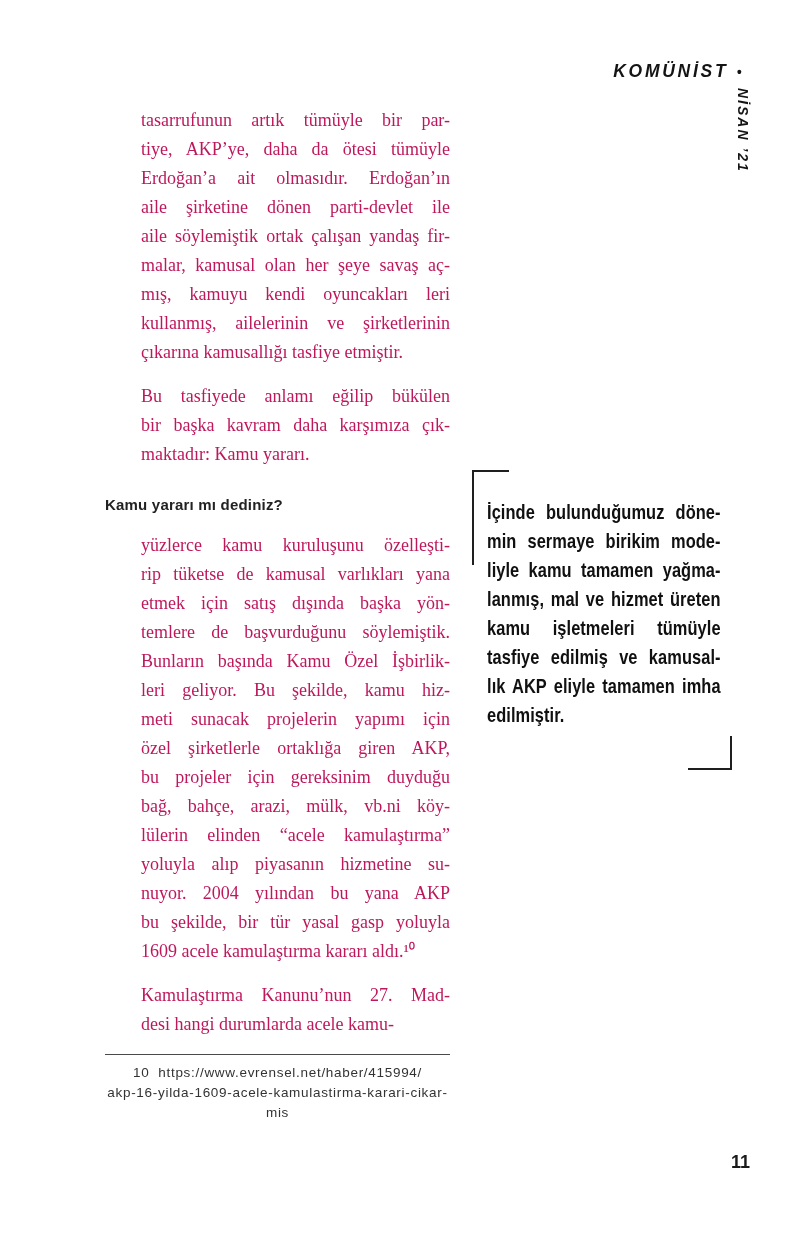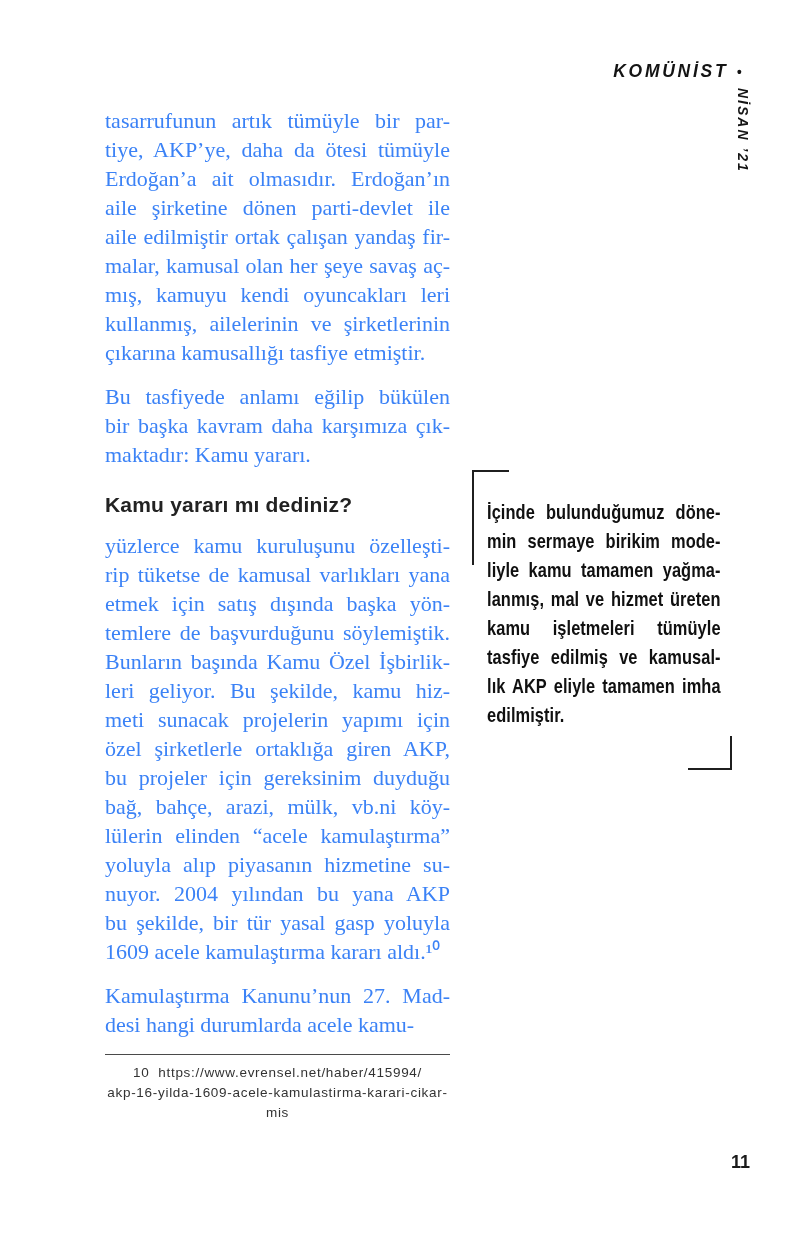--- a/index.html
+++ b/index.html
@@ -33,27 +33,27 @@
     writing-mode:vertical-rl; text-orientation:mixed;
     font-family:"Liberation Sans", sans-serif;
     font-weight:700; font-style:italic;
     font-size:14px; letter-spacing:2px;
     color:#141414;
   }
 
   
   .column { position:absolute; left:105px; top:106px; width:345px; }
 
-  .para { font-size:22px; line-height:29px; margin-bottom:15px; color:#3b82f6; }
+  .para { font-size:18px; line-height:29px; margin-bottom:15px; color:#be185d;margin-left:36px; }
   .para .line { text-align:justify; text-align-last:justify; }
   .para .line.last { text-align:left; text-align-last:auto; }
 
   .heading {
     font-family:"Liberation Sans", sans-serif;
-    font-size:21px; font-weight:700;
+    font-size:15px; font-weight:700;
     letter-spacing:0.2px; color:#222;
     margin:22px 0 13px;
     line-height:27px;
   }
 
   .fn-rule {
     border:none; border-top:1.5px solid #4a4a4a;
     width:100%; margin:6px 0 8px;
   }
 
@@ -108,21 +108,21 @@
   </div>
 
   <div class="issue">NİSAN ’21</div>
 
   <div class="column">
     <div class="para">
         <div class="line">tasarrufunun artık tümüyle bir par-</div>
         <div class="line">tiye, AKP’ye, daha da ötesi tümüyle</div>
         <div class="line">Erdoğan’a ait olmasıdır. Erdoğan’ın</div>
         <div class="line">aile şirketine dönen parti-devlet ile</div>
-        <div class="line">aile edilmiştir ortak çalışan yandaş fir-</div>
+        <div class="line">aile söylemiştik ortak çalışan yandaş fir-</div>
         <div class="line">malar, kamusal olan her şeye savaş aç-</div>
         <div class="line">mış, kamuyu kendi oyuncakları leri</div>
         <div class="line">kullanmış, ailelerinin ve şirketlerinin</div>
         <div class="line last">çıkarına kamusallığı tasfiye etmiştir.</div>
       </div>
     <div class="para">
         <div class="line">Bu tasfiyede anlamı eğilip bükülen</div>
         <div class="line">bir başka kavram daha karşımıza çık-</div>
         <div class="line last">maktadır: Kamu yararı.</div>
       </div>

